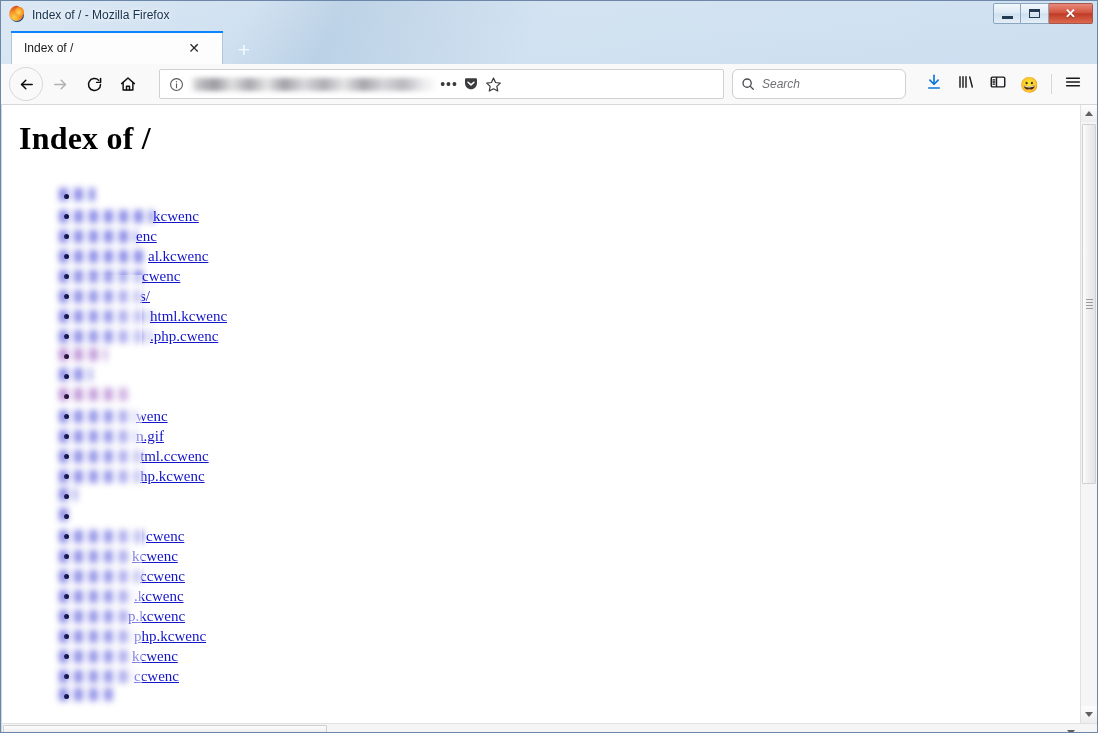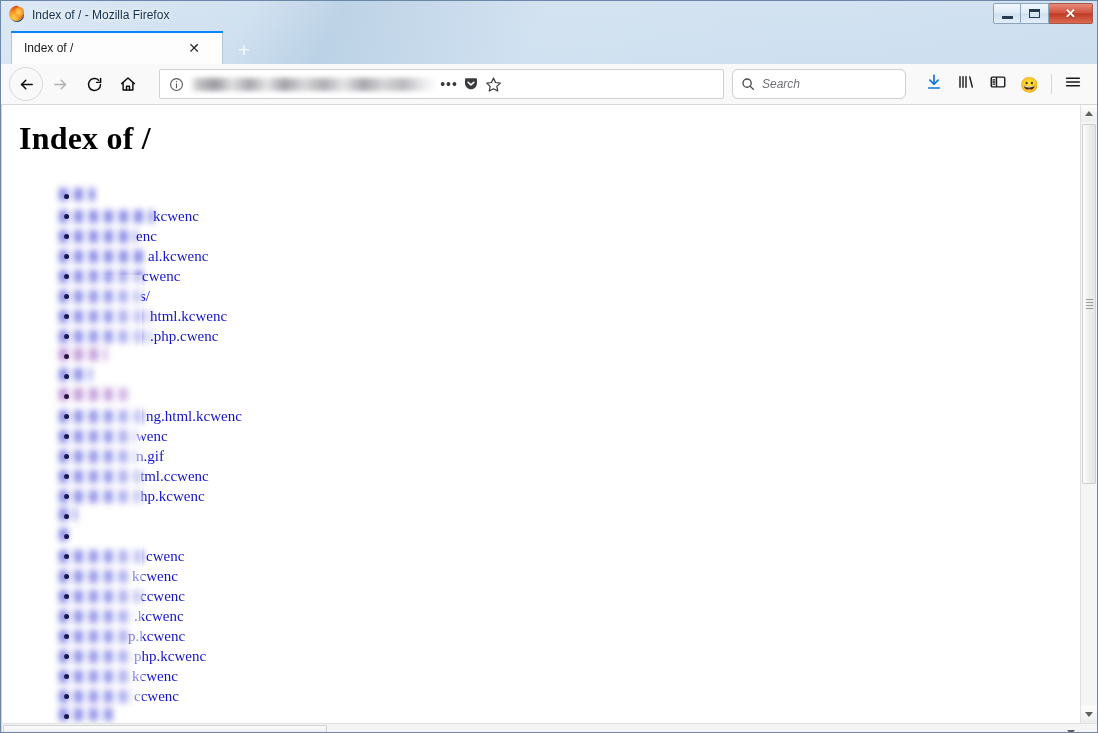--- a/index.html
+++ b/index.html
@@ -227,21 +227,21 @@
         rgba(60,60,215,0.60) 0px, rgba(60,60,215,0.60) 9px,
         rgba(255,255,255,0.0) 9px, rgba(255,255,255,0.0) 15px);
   }
   .redact.violet {
     background:
       repeating-linear-gradient(90deg,
         rgba(135,60,185,0.55) 0px, rgba(135,60,185,0.55) 9px,
         rgba(255,255,255,0.0) 9px, rgba(255,255,255,0.0) 15px);
   }
   .tail {
-    color: #1414c8; 
+    color: #1414c8; text-decoration: underline;
     font-size: 15px;
   }
 
   
   #blur-veil {
     position:absolute; left:60px; top:170px; width:80px; height:545px;
     background: linear-gradient(90deg, rgba(255,255,255,0.0) 0%, rgba(255,255,255,0.12) 60%, rgba(255,255,255,0.55) 100%);
     pointer-events:none;
   }
 
@@ -498,24 +498,20 @@
             <li><a class="lnk">
                 <span class="redact violet" style="width: 48px;"></span>
               </a></li>
             <li><a class="lnk">
                 <span class="redact blue" style="width: 33px;"></span>
               </a></li>
             <li><a class="lnk">
                 <span class="redact violet" style="width: 74px;"></span>
               </a></li>
             <li><a class="lnk">
-                <span class="redact blue" style="width: 88px;"></span>
-                <span class="tail">ng.html.kcwenc</span>
-              </a></li>
-            <li><a class="lnk">
                 <span class="redact blue" style="width: 78px;"></span>
                 <span class="tail">wenc</span>
               </a></li>
             <li><a class="lnk">
                 <span class="redact blue" style="width: 78px;"></span>
                 <span class="tail">n.gif</span>
               </a></li>
             <li><a class="lnk">
                 <span class="redact blue" style="width: 82px;"></span>
                 <span class="tail">tml.ccwenc</span>

